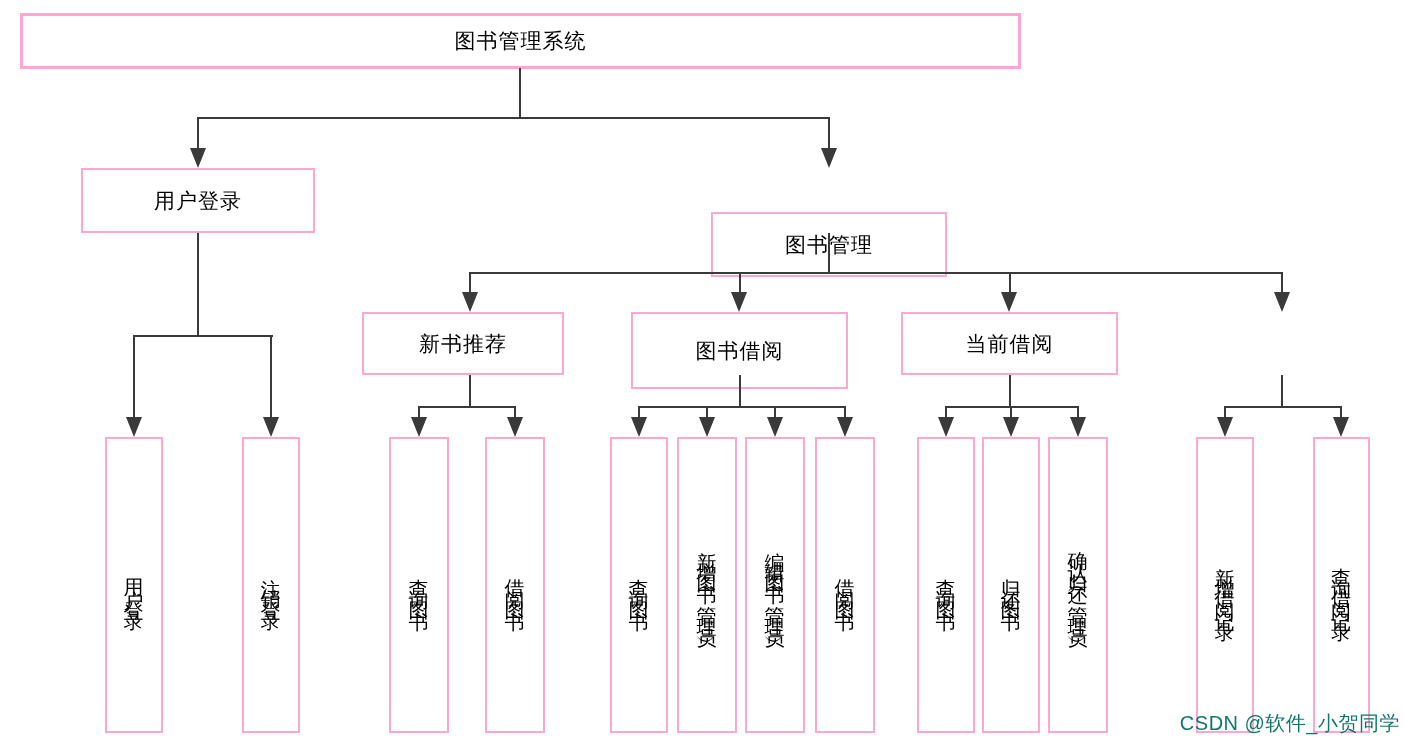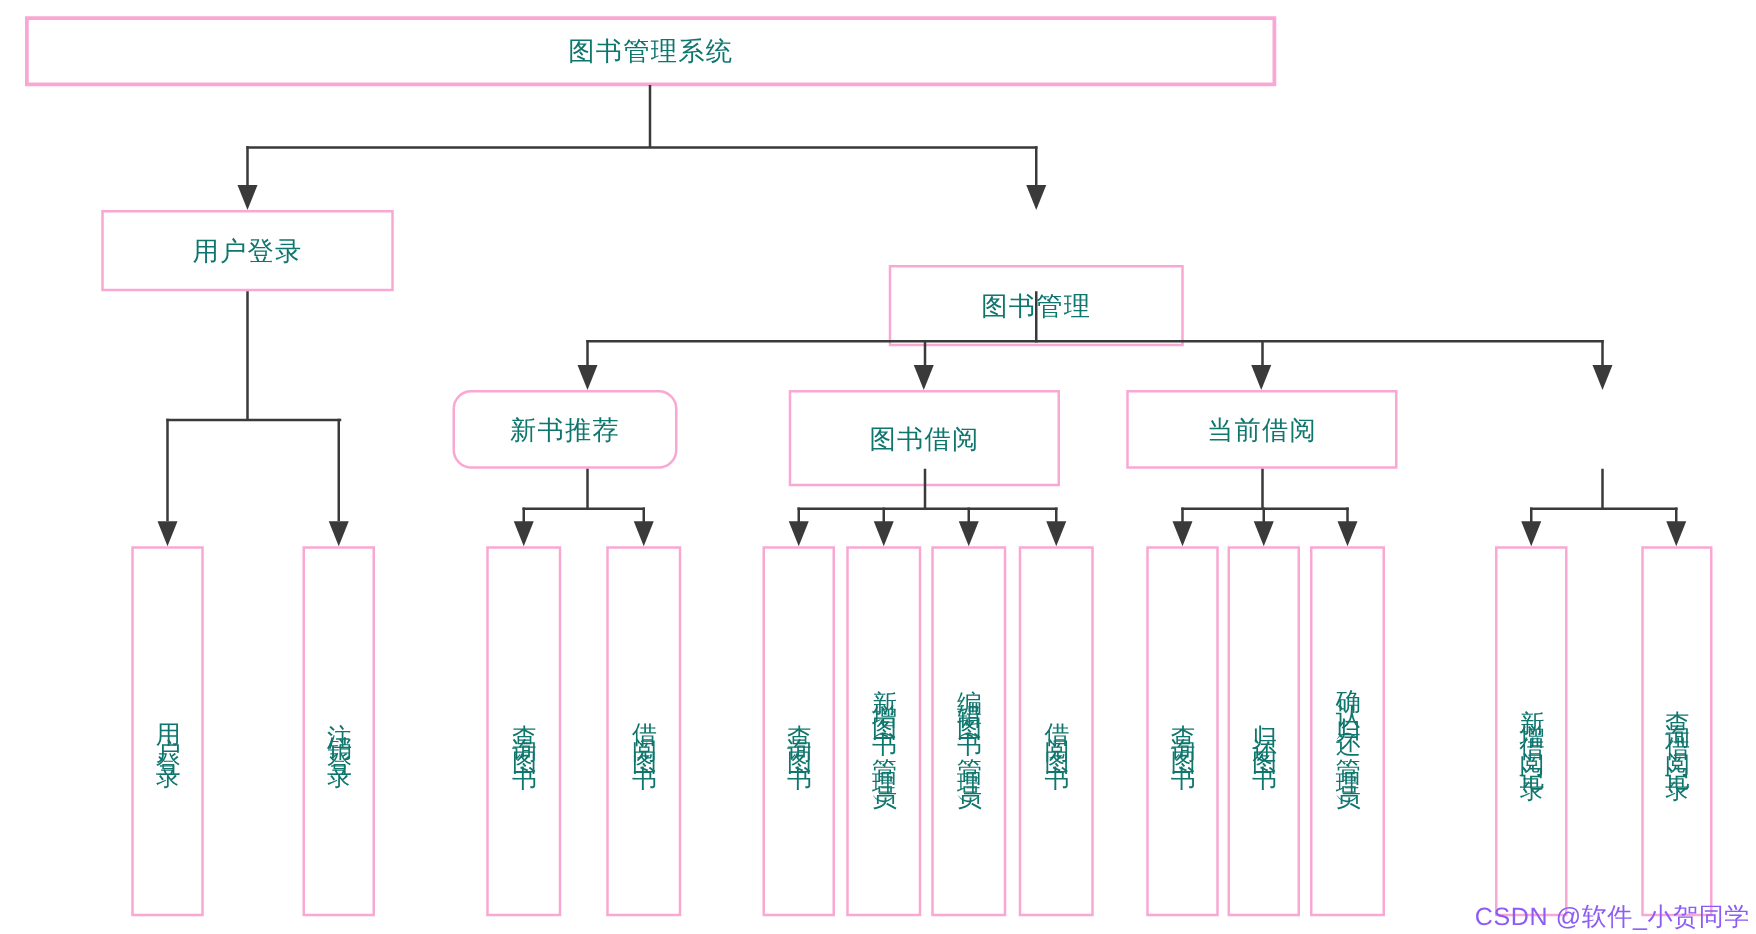--- a/index.html
+++ b/index.html
@@ -1,57 +1,57 @@
 <!DOCTYPE html>
 <html><head>
 <meta charset="utf-8">
 <style>
   html,body { margin:0; padding:0; background:#ffffff; }
   body { font-family:"Liberation Sans","DejaVu Sans",sans-serif; }
   .canvas { position:relative; width:1405px; height:747px; background:#ffffff; overflow:hidden; }
   .node {
     position:absolute; box-sizing:border-box; background:#ffffff;
-    border:2px solid #f9a8d4; color:#0f766e;
+    border:2px solid #f9a8d4; color:#000000;
     display:flex; align-items:center; justify-content:center;
     font-size:21px; letter-spacing:1px;
   }
   .node.root { border-width:3px; }
   .leaf span {
     writing-mode:vertical-rl; text-orientation:mixed;
     letter-spacing:11px; line-height:1; font-size:20px;
   }
   .vline { position:absolute; width:2px; background:#3a3a3a; }
   .hline { position:absolute; height:2px; background:#3a3a3a; }
   .arrow {
     position:absolute; width:0; height:0;
     border-left:8px solid transparent; border-right:8px solid transparent;
     border-top:20px solid #3a3a3a;
   }
   .watermark {
-    position:absolute; right:5px; bottom:0;
-    color:#8b5cf6; font-size:20px; letter-spacing:0.5px; z-index:5;
+    position:absolute; right:5px; bottom:10px;
+    color:#0f766e; font-size:20px; letter-spacing:0.5px; z-index:5;
   }
 </style>
 </head>
 <body>
 
 <div class="canvas">
 
   <div class="node root" style="left:20px; top:13px; width:1001px; height:56px;">
     <span>图书管理系统</span>
   </div>
 
   <div class="node" style="left:81px; top:168px; width:234px; height:65px;">
     <span>用户登录</span>
   </div>
   <div class="node" style="left:711px; top:168px; width:236px; height:65px;margin-top:44px;">
     <span>图书管理</span>
   </div>
 
-  <div class="node" style="left:362px; top:312px; width:180px; height:63px;border-radius:15px;">
+  <div class="node" style="left:362px; top:312px; width:202px; height:63px;">
     <span>新书推荐</span>
   </div>
   <div class="node" style="left:631px; top:312px; width:217px; height:77px;">
     <span>图书借阅</span>
   </div>
   <div class="node" style="left:901px; top:312px; width:217px; height:63px;">
     <span>当前借阅</span>
   </div>
 
   <div class="node leaf" style="left:105px; top:437px; width:58px; height:296px;">

